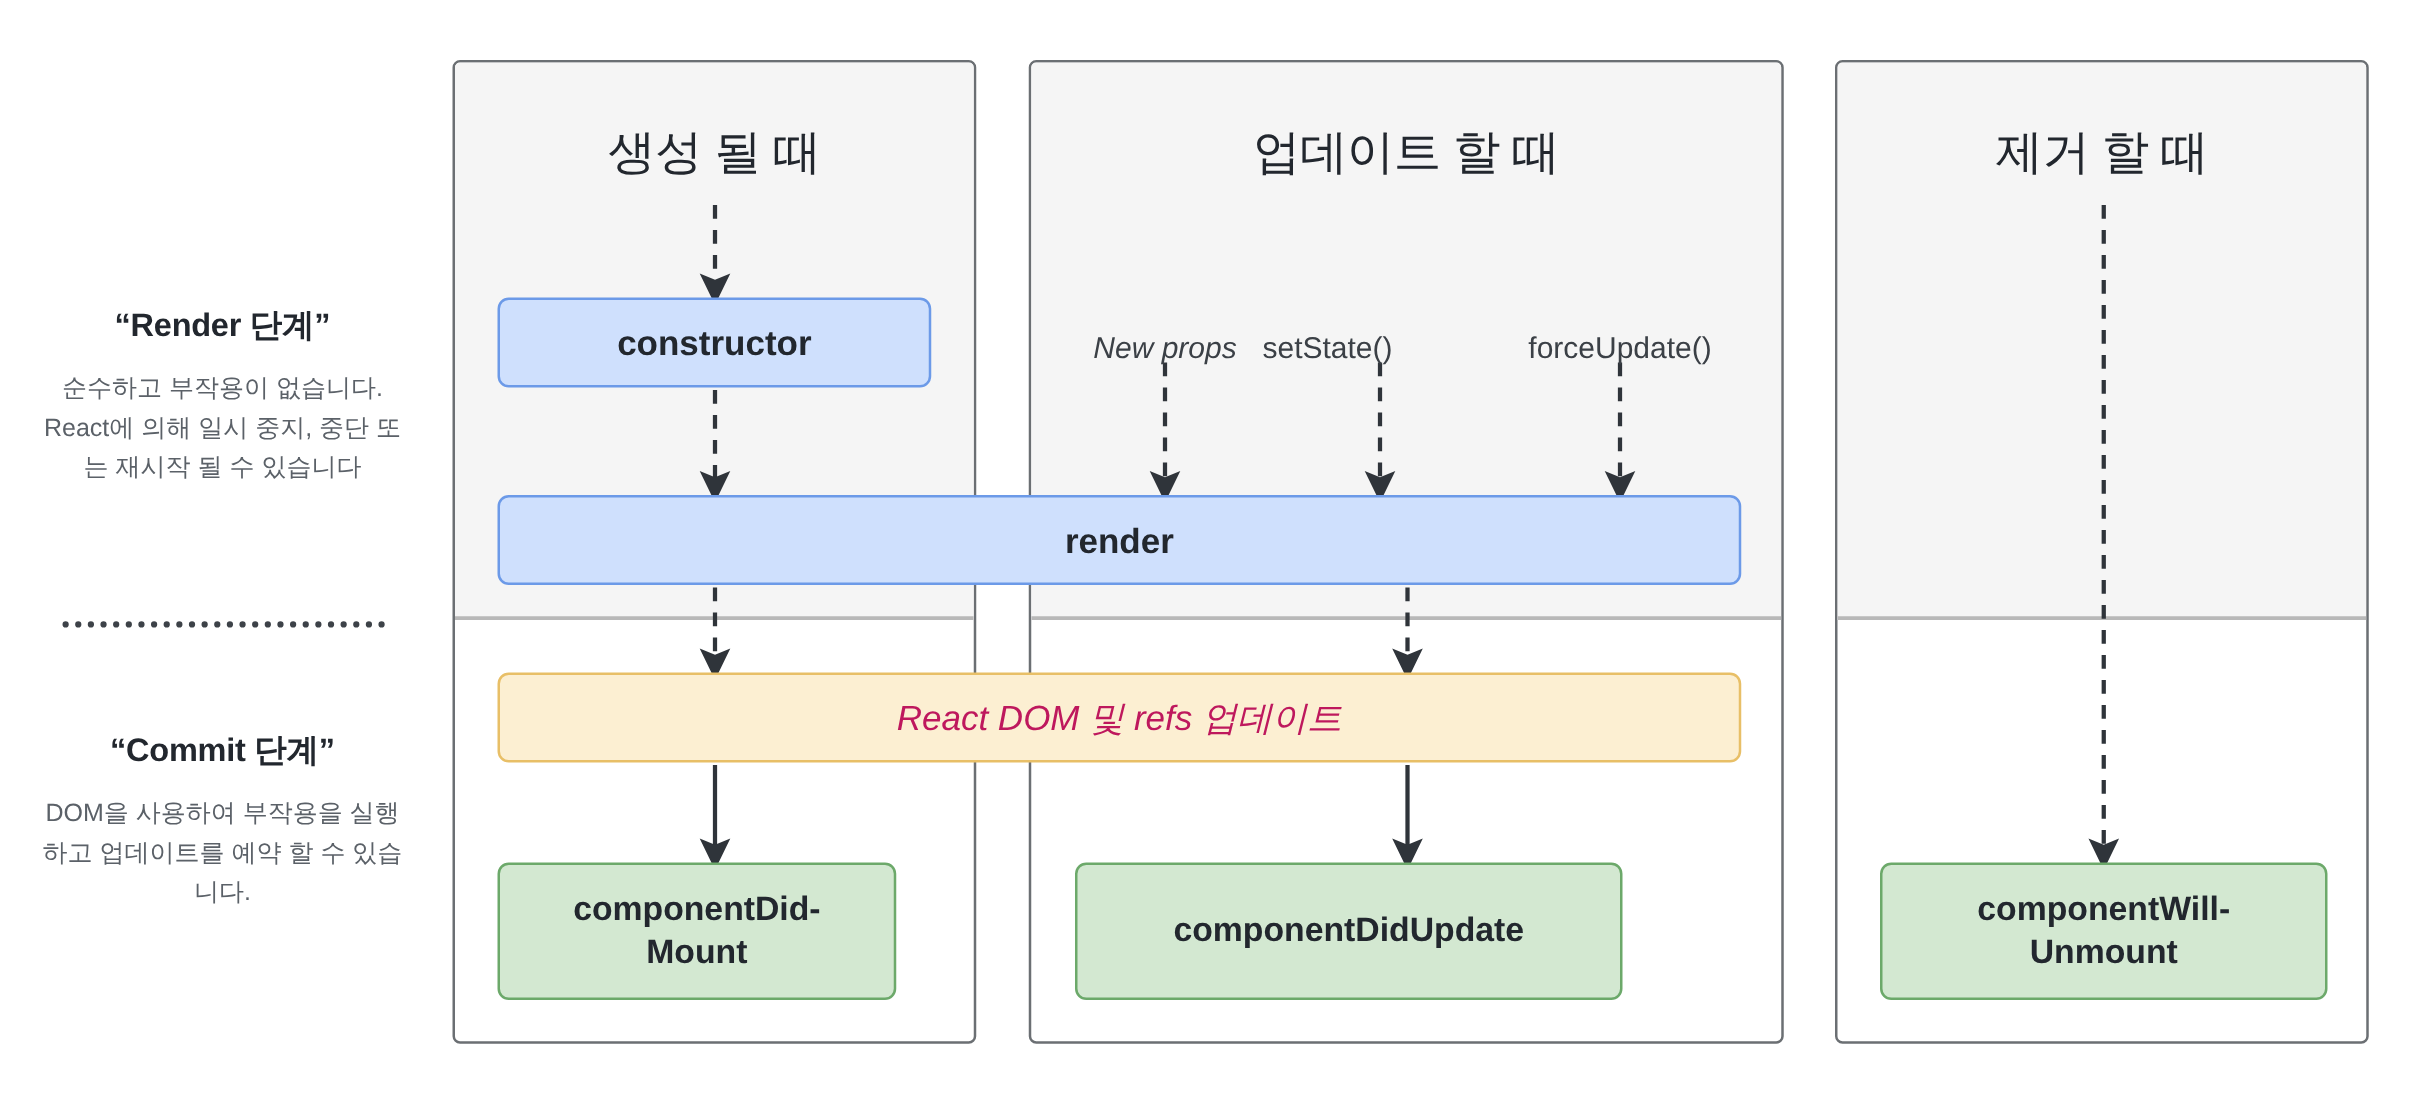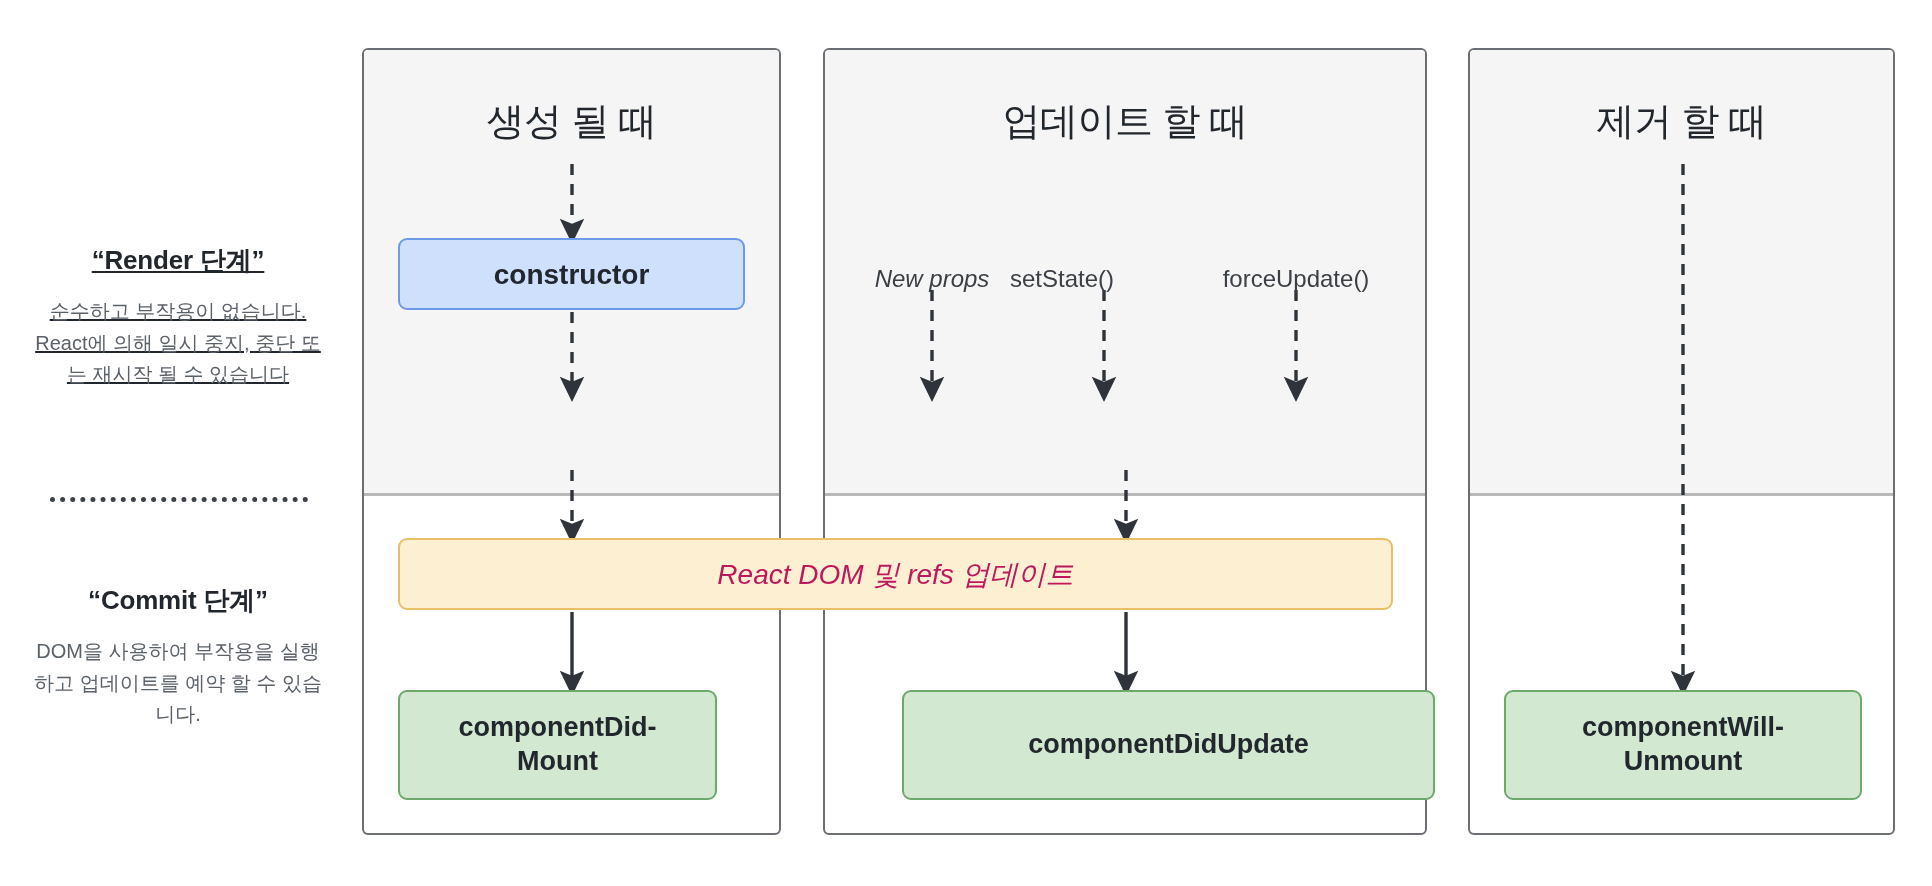--- a/index.html
+++ b/index.html
@@ -26,21 +26,21 @@
     top: 0;
     width: 300px;
     height: 886px;
   }
   .legend-block {
     position: absolute;
     left: 0;
     width: 300px;
     text-align: center;
   }
-  .legend-render { top: 243px; text-decoration: underline; }
+  .legend-render { top: 243px; }
   .legend-commit { top: 583px; }
   .legend-title {
     font-size: 26px;
     font-weight: bold;
     color: #22272e;
     letter-spacing: -0.2px;
     margin-bottom: 18px;
   }
   .legend-body {
     font-size: 20px;
@@ -135,23 +135,22 @@
   }
   #node-commit-dom {
     left: 398px; top: 538px; width: 995px; height: 72px;
     font-size: 28px;
   }
   #node-did-mount {
     left: 398px; top: 690px; width: 319px; height: 110px;
     font-size: 27px;
   }
   #node-did-update {
-    left: 860px; top: 690px; width: 533px; height: 110px;
+    left: 860px; top: 690px; width: 438px; height: 110px;
     font-size: 27px;
-    margin-left: 42px;
   }
   #node-will-unmount {
     left: 1504px; top: 690px; width: 358px; height: 110px;
     font-size: 27px;
   }
 
   
   .trigger {
     position: absolute;
     text-align: center;
@@ -233,20 +232,21 @@
 
     <line x1="1683" y1="164" x2="1683" y2="683" stroke="#2f343a" stroke-width="3.4" stroke-dasharray="11 9" marker-end="url(#arrowhead)"></line>
   </svg>
 
   <div class="trigger italic" id="trigger-new-props">New props</div>
   <div class="trigger" id="trigger-set-state">setState()</div>
   <div class="trigger" id="trigger-force-update">forceUpdate()</div>
 
   <div class="node node-blue" id="node-constructor">constructor</div>
 
+  <div class="node node-blue" id="node-render">render</div>
 
   <div class="node node-yellow" id="node-commit-dom">React DOM 및 refs 업데이트</div>
 
   <div class="node node-green" id="node-did-mount">componentDid-<br>Mount</div>
 
   <div class="node node-green" id="node-did-update">componentDidUpdate</div>
 
   <div class="node node-green" id="node-will-unmount">componentWill-<br>Unmount</div>
 
 </div>

